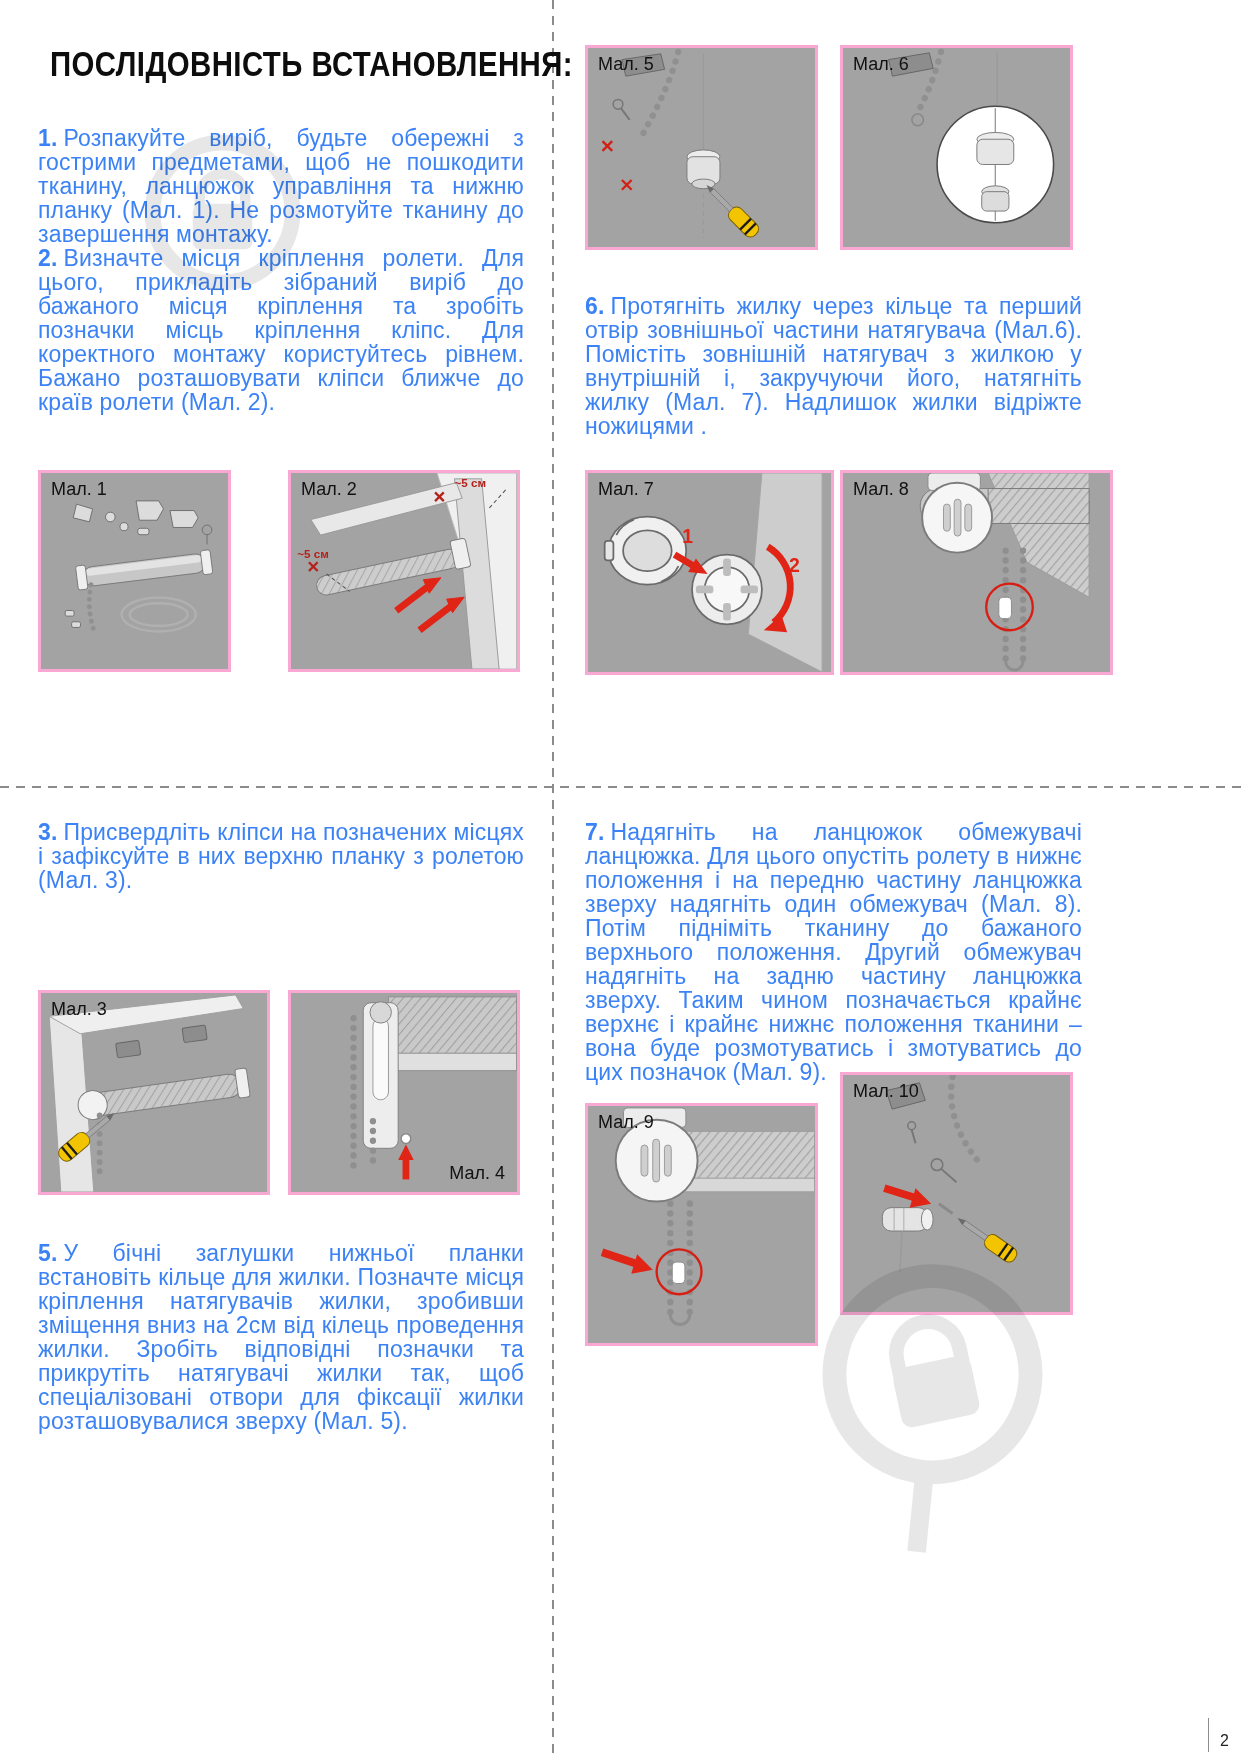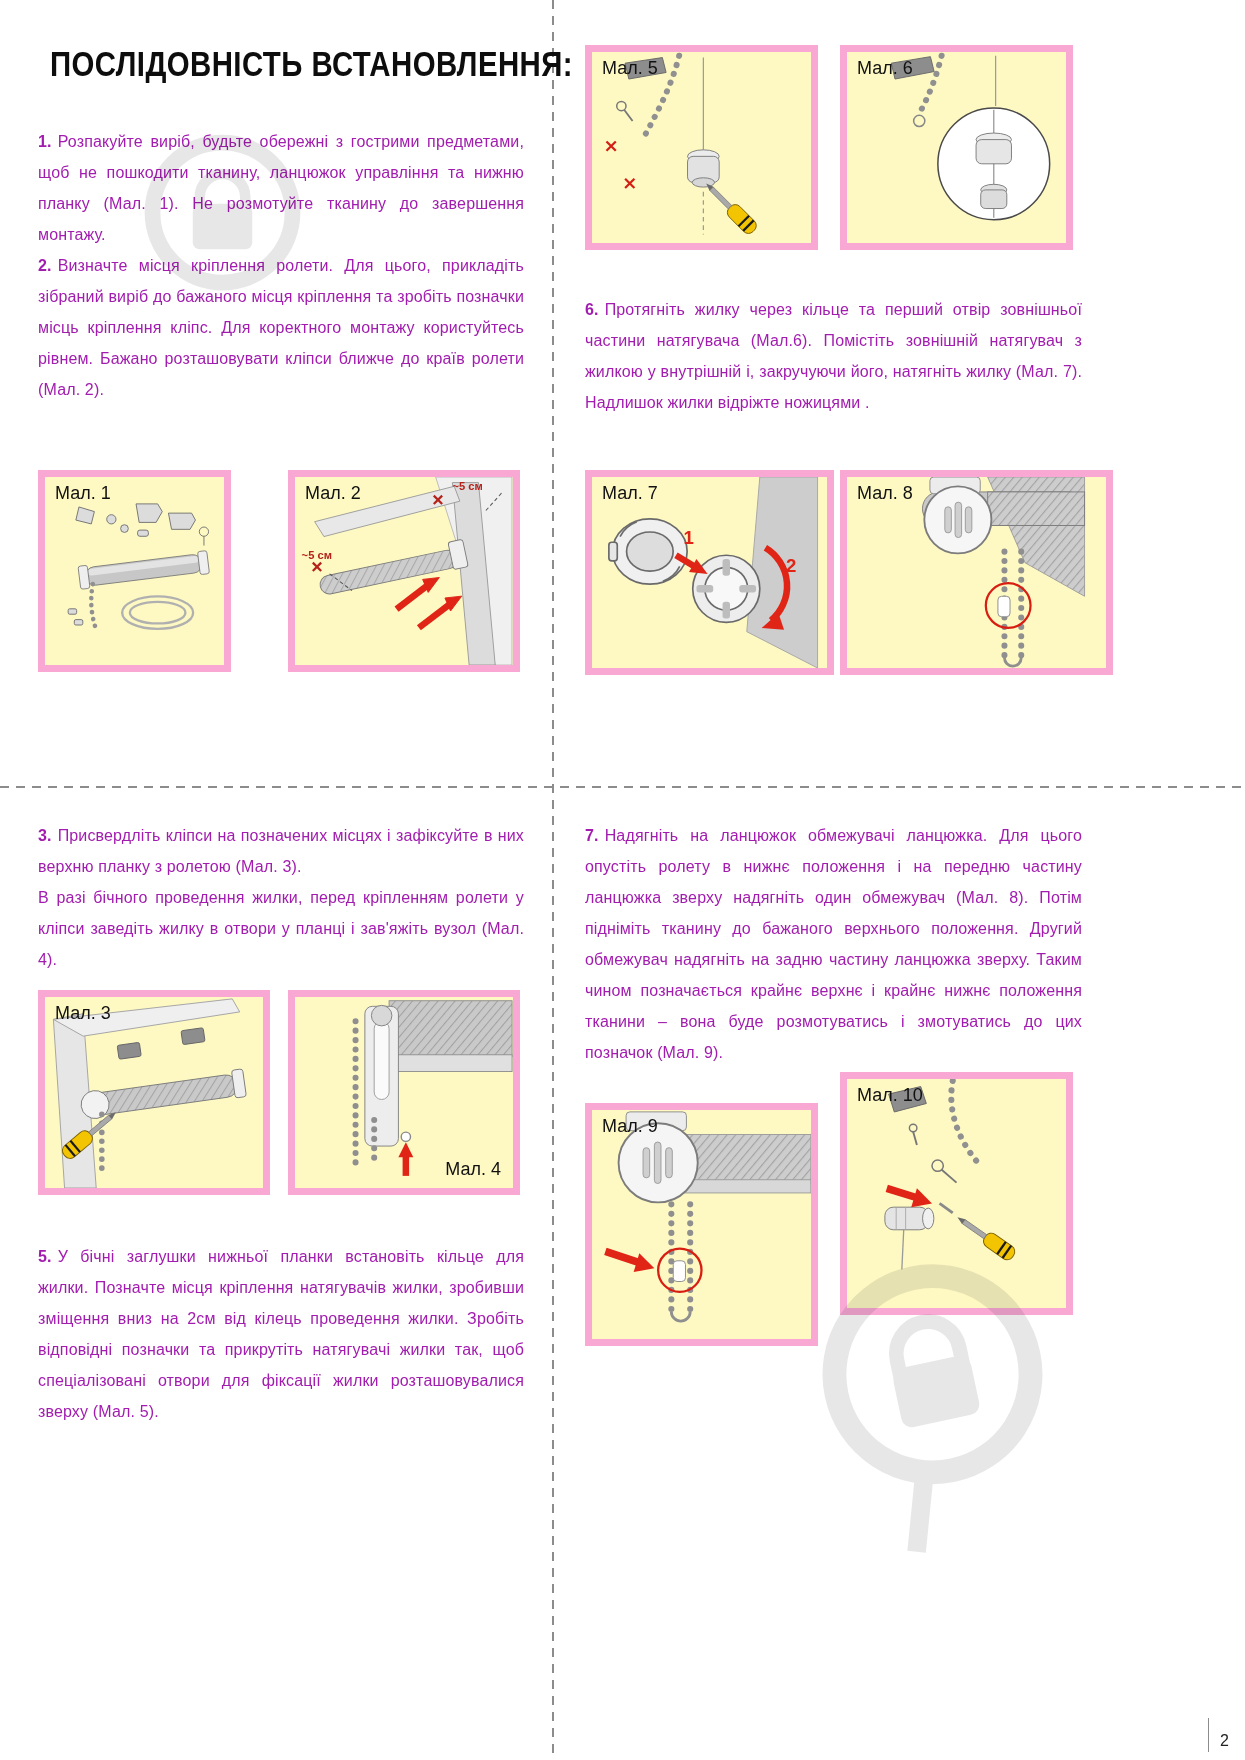--- a/index.html
+++ b/index.html
@@ -8,26 +8,26 @@
   .page{position:absolute;inset:0;background:#fff}
 
   .cut-v{position:absolute;left:552px;top:0;width:2px;height:1760px;
     background:repeating-linear-gradient(to bottom,#8c8c8c 0 9px,transparent 9px 16px);z-index:1}
   .cut-h{position:absolute;top:786px;left:0;height:2px;width:1245px;
     background:repeating-linear-gradient(to right,#8c8c8c 0 9px,transparent 9px 16px);z-index:1}
 
   .title{position:absolute;left:50px;top:44px;font-size:35px;font-weight:700;white-space:nowrap;
     letter-spacing:.5px;transform:scaleX(.84);transform-origin:left top;z-index:2}
 
-  .textcol{position:absolute;font-size:16px;line-height:31px;text-align:justify;
-    letter-spacing:.15px;color:#a21caf;z-index:2}
+  .textcol{position:absolute;font-size:23px;line-height:24px;text-align:justify;
+    letter-spacing:.15px;color:#3b82f6;z-index:2}
   .textcol p{margin:0}
   .textcol b{margin-right:6px}
 
-  .figbox{position:absolute;background:#fef9c3;border:7px solid #f9a8d4;z-index:2}
+  .figbox{position:absolute;background:#a3a3a3;border:3px solid #f9a8d4;z-index:2}
   .figbox svg{position:absolute;inset:0;width:100%;height:100%}
   .figlabel{position:absolute;top:6px;left:10px;font-size:18px;color:#111;z-index:3}
   .figlabel.br{top:auto;left:auto;right:12px;bottom:8px}
 
   .pagenum{position:absolute;right:16px;bottom:10px;font-size:16px;color:#222;z-index:2}
   .edge-mark{position:absolute;right:36px;bottom:8px;width:1.5px;height:34px;background:#8c8c8c;z-index:2}
 
   .wm{position:absolute;z-index:3;mix-blend-mode:multiply;pointer-events:none;opacity:.85}
 </style>
 </head>
@@ -235,21 +235,20 @@
         <path d="M164,80 V192" stroke="#8f8f8f" stroke-width="6.5" stroke-linecap="round" stroke-dasharray="0.1 10" fill="none"></path>
         <path d="M146,194 a9,9 0 0 0 18,0" fill="none" stroke="#8f8f8f" stroke-width="3"></path>
       </g>
       <rect x="139" y="128" width="13" height="22" rx="4" fill="#fff" stroke="#8a8a8a"></rect>
       <circle cx="150" cy="138" r="24" fill="none" stroke="#d81e12" stroke-width="2.4"></circle>
     </svg>
   </figure>
 
   <div class="textcol" style="left:38px;top:820px;width:486px">
     <p><b>3.</b><span>Присвердліть кліпси на позначених місцях і зафіксуйте в них верхню планку з ролетою (Мал. 3).</span></p>
-    <p><span>В разі бічного проведення  жилки, перед кріпленням ролети у кліпси заведіть жилку в отвори у планці і зав'яжіть вузол (Мал. 4).</span></p>
   </div>
 
   <figure class="figbox" style="left:38px;top:990px;width:232px;height:205px">
     <div class="figlabel">Мал. 3</div>
     <svg viewBox="0 0 232 205">
       <defs>
         <pattern id="h3" width="7" height="7" patternUnits="userSpaceOnUse" patternTransform="rotate(40)">
           <rect width="7" height="7" fill="#c9c9c9"></rect>
             <line x1="0" y1="0" x2="0" y2="7" stroke="#a3a3a3" stroke-width="2.2"></line>
         </pattern>

